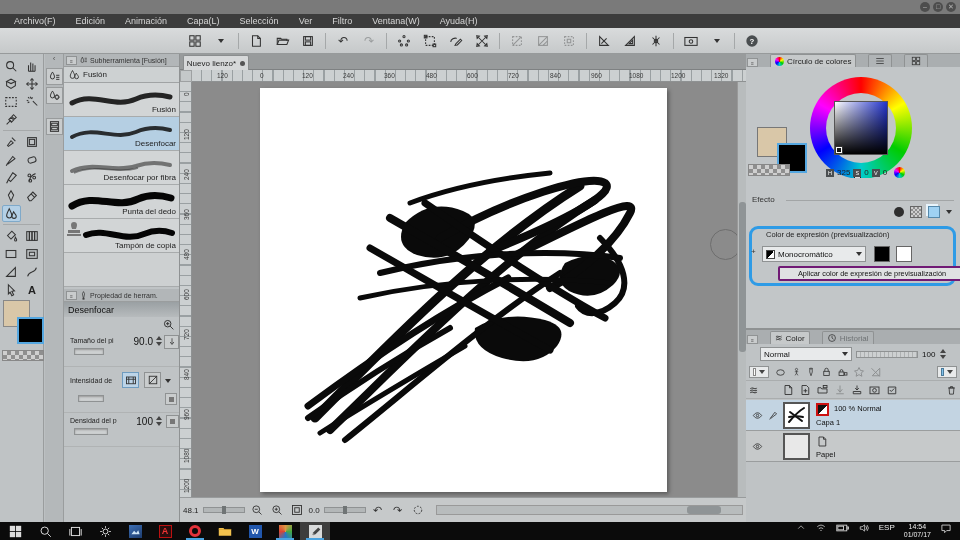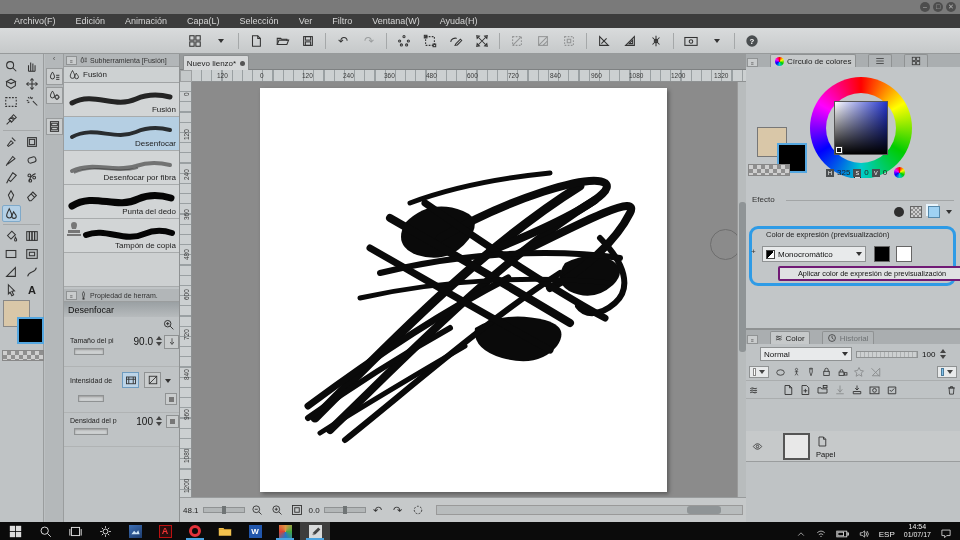--- a/index.html
+++ b/index.html
@@ -165,21 +165,21 @@
   .lyrname{position:absolute;left:70px;top:18px;font-size:7.5px;color:#111}
   .papericon{position:absolute;left:70px;top:4px}
   .gray{opacity:.38}
 
   
   .taskbar{position:absolute;left:0;top:522px;width:960px;height:18px;background:#0b0b0b;display:flex;align-items:center}
   .tkslot{width:30px;height:18px;display:flex;align-items:center;justify-content:center;position:relative}
   .tkslot.active{background:#3d3d3d}
   .tkslot .runline{position:absolute;left:6px;bottom:0;width:18px;height:2px;background:#4aa3e0}
   .tile{width:13px;height:13px;display:flex;align-items:center;justify-content:center;font-size:9px;font-weight:bold}
-  .tray{margin-left:auto;display:flex;align-items:flex-end;gap:9px;padding-right:8px;color:#ddd}
+  .tray{margin-left:auto;display:flex;align-items:flex-start;gap:9px;padding-right:8px;color:#ddd}
   .traytime{font-size:7px;line-height:8px;text-align:center;color:#eee}
   .trayic path,.trayic rect,.trayic circle{stroke:#ddd;fill:none;stroke-width:1.2}
   .esp{font-size:8px;color:#eee}
 </style>
 </head>
 <body>
 
 <div class="screen">
 
   <div class="titlebar">
@@ -933,20 +933,42 @@
         <svg class="ic" width="12" height="12" viewBox="0 0 16 16">
             <path d="M3 4h10v9H3z"></path>
             <path d="M5 8l2 2 4-4"></path>
           </svg>
         <svg class="ic" width="11" height="12" viewBox="0 0 16 16" style="margin-left:auto">
             <path d="M4.5 5h7l-.7 9H5.2z"></path>
             <path d="M3 5h10M6.5 5V3h3v2"></path>
           </svg>
       </div>
 
+      <div class="lyrrow sel" style="top:70px">
+        <svg class="ic" width="13" height="11" viewBox="0 0 16 16" style="position:absolute;left:5px;top:10px">
+            <path d="M2 8s2.5-4 6-4 6 4 6 4-2.5 4-6 4-6-4-6-4z"></path>
+            <circle cx="8" cy="8" r="1.8" fill="#333" stroke="none"></circle>
+          </svg>
+        <svg class="ic" width="11" height="12" viewBox="0 0 16 16" style="position:absolute;left:22px;top:9px">
+            <path d="M4 12l6-8 2.5 2.5-8 6z" fill="#444" stroke="none"></path>
+            <path d="M4 12l-1.5 2.5"></path>
+          </svg>
+        <span class="lthumb checker" style="background-size:6px 6px;background-position:0 0,3px 3px">
+          <svg width="23" height="23" viewBox="0 0 23 23">
+              <g stroke="#111" stroke-width="2" fill="none" stroke-linecap="round">
+                <path d="M4 18C9 12 14 7 19 4"></path>
+                <path d="M5 8c4 3 8 6 12 9"></path>
+                <path d="M4 13c5-1 10-1 14 0"></path>
+              </g>
+            </svg>
+        </span>
+        <span class="monoicred"></span>
+        <span class="lyrinfo">100 % Normal</span>
+        <span class="lyrname">Capa 1</span>
+      </div>
 
       <div class="lyrrow" style="top:101px">
         <svg class="ic" width="13" height="11" viewBox="0 0 16 16" style="position:absolute;left:5px;top:10px">
             <path d="M2 8s2.5-4 6-4 6 4 6 4-2.5 4-6 4-6-4-6-4z"></path>
             <circle cx="8" cy="8" r="1.8" fill="#333" stroke="none"></circle>
           </svg>
         <span class="lthumb" style="background:#e8e8e8"></span>
         <svg class="ic papericon" width="12" height="13" viewBox="0 0 16 16">
             <path d="M4 2h6l3 3v9H4z" fill="#fff"></path>
             <path d="M10 2v3h3"></path>

